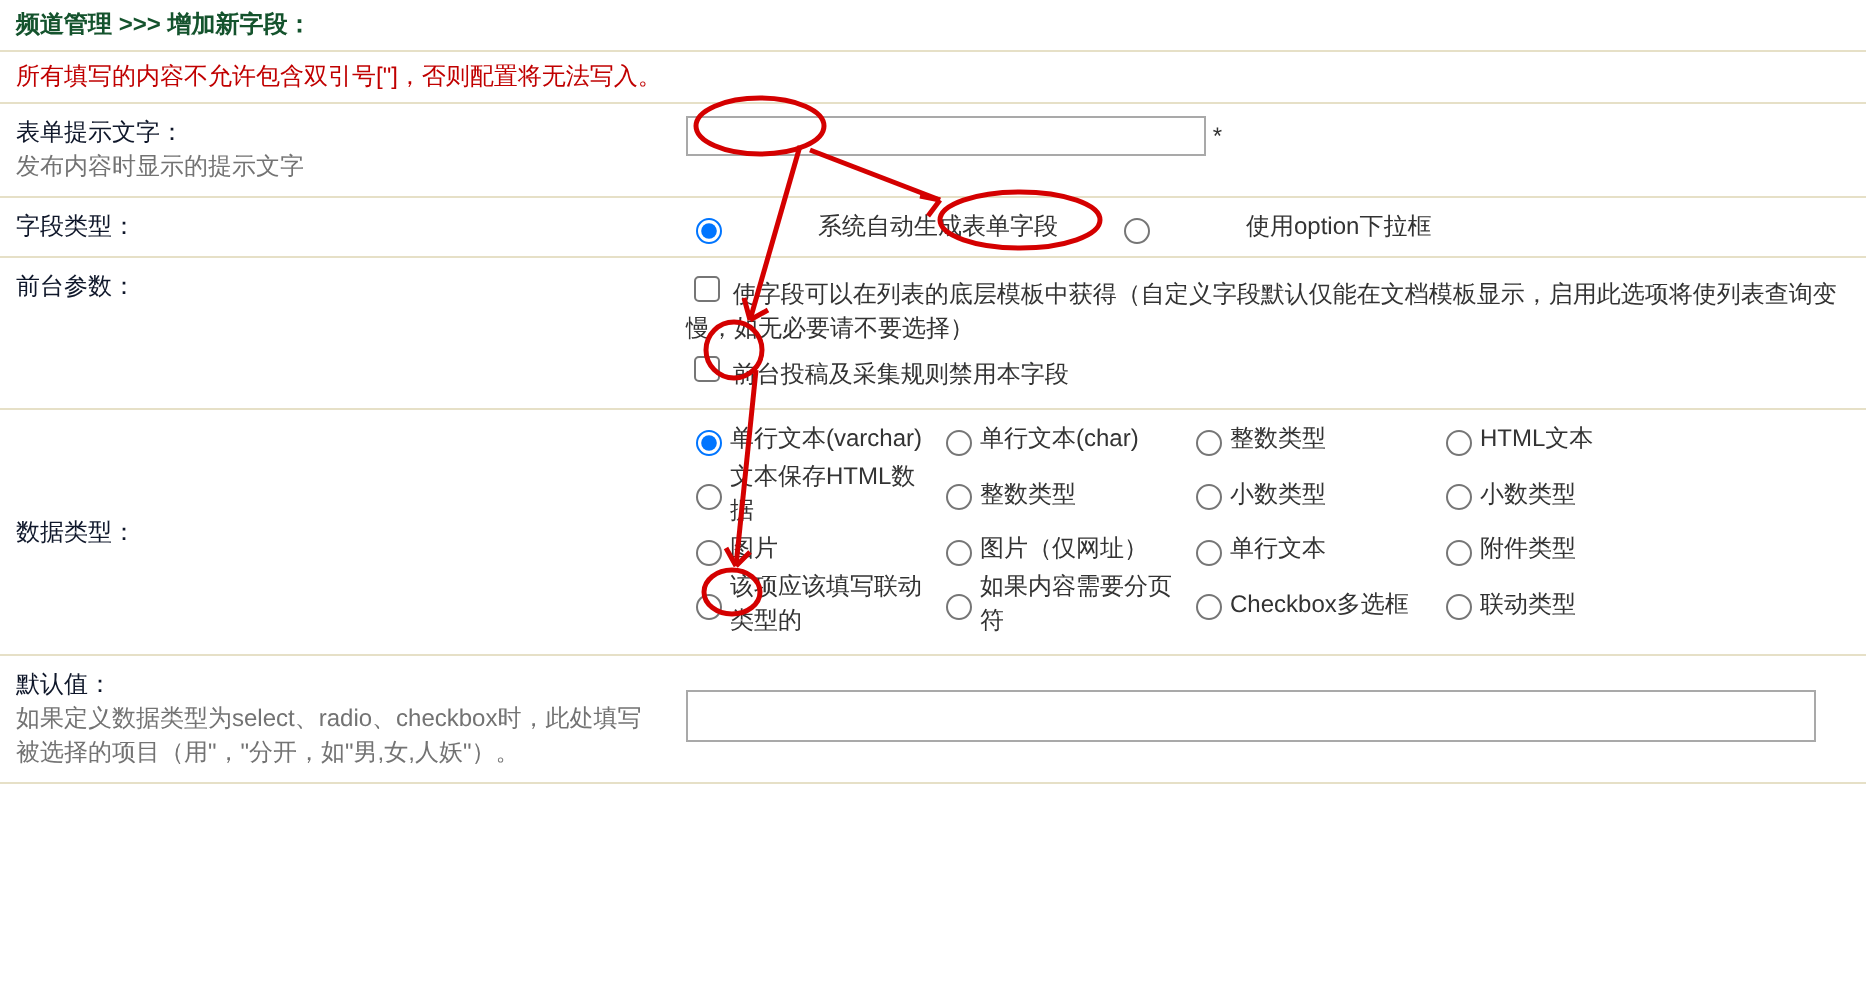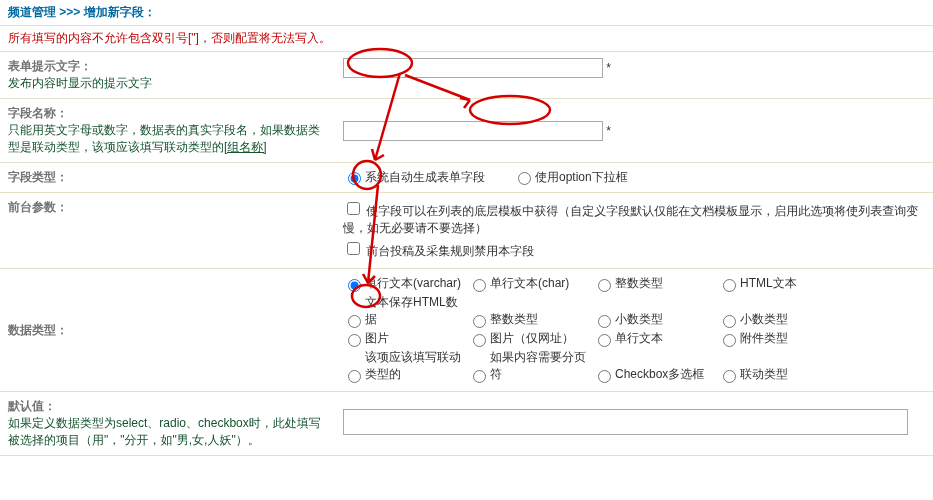--- a/index.html
+++ b/index.html
@@ -8,58 +8,58 @@
     font-family: "Microsoft YaHei", SimSun, Arial, sans-serif;
     font-size: 12px;
     background: #fff;
     color: #333;
     width: 933px;
     position: relative;
   }
   .crumb {
     padding: 4px 8px;
     font-weight: bold;
-    color: #0369a1;
+    color: #14532d;
     border-bottom: 1px solid #e6e0c7;
   }
   .warning {
     padding: 4px 8px;
     color: #c00000;
     border-bottom: 1px solid #e6e0c7;
   }
   table.form { width: 100%; border-collapse: collapse; }
   table.form td {
     border-bottom: 1px solid #e6e0c7;
     padding: 6px 8px;
     vertical-align: top;
   }
   td.label-cell { width: 335px; }
-  .fld-title { color: #737373; font-weight: bold; }
-  .fld-desc  { color: #14532d; }
+  .fld-title { color: #0f172a; font-weight: normal; }
+  .fld-desc  { color: #737373; }
   .fld-desc u { text-decoration: underline; }
   input[type=text] {
     border: 1px solid #a9a9a9;
     height: 20px;
     padding: 1px 3px;
     font-size: 12px;
   }
   input.w-260 { width: 260px; }
   textarea {
     width: 565px;
     height: 26px;
     border: 1px solid #a9a9a9;
     font-size: 12px;
     resize: none;
   }
   .radio-row { display: flex; align-items: center; }
-  .radio-row label { margin-right: 28px; display: inline-flex; align-items: flex-start; }
+  .radio-row label { margin-right: 28px; display: inline-flex; align-items: center; gap: 44px; }
   .radio-row input { margin-right: 4px; }
   .chk-row label { display: block; margin-bottom: 2px; }
   .dt-grid { display: flex; flex-wrap: wrap; }
-  .dt-grid label { width: 125px; display: inline-flex; align-items: flex-end; margin-bottom: 2px; }
+  .dt-grid label { width: 125px; display: inline-flex; align-items: center; margin-bottom: 2px; }
   .dt-grid input { margin-right: 4px; }
   
   svg.anno {
     position: absolute;
     left: 0; top: 0;
     pointer-events: none;
   }
 </style>
 </head>
 <body>
@@ -79,32 +79,20 @@
     <td class="label-cell">
       <div class="fld-title">表单提示文字：</div>
       <div class="fld-desc">发布内容时显示的提示文字</div>
     </td>
     <td>
       <input type="text" class="w-260" value="" style="">
       <span>*</span>
     </td>
   </tr>
 
-  <tr>
-    <td class="label-cell">
-      <div class="fld-title">字段名称：</div>
-      <div class="fld-desc">
-        只能用英文字母或数字，数据表的真实字段名，如果数据类型是联动类型，该项应该填写联动类型的<u>[组名称]</u>
-      </div>
-    </td>
-    <td style="vertical-align:middle">
-      <input type="text" class="w-260" value="" style="">
-      <span>*</span>
-    </td>
-  </tr>
 
   <tr>
     <td class="label-cell">
       <div class="fld-title">字段类型：</div>
     </td>
     <td>
       <div class="radio-row">
         <label>
           <input type="radio" name="fieldtype" checked="" style="">
           <span>系统自动生成表单字段</span>

